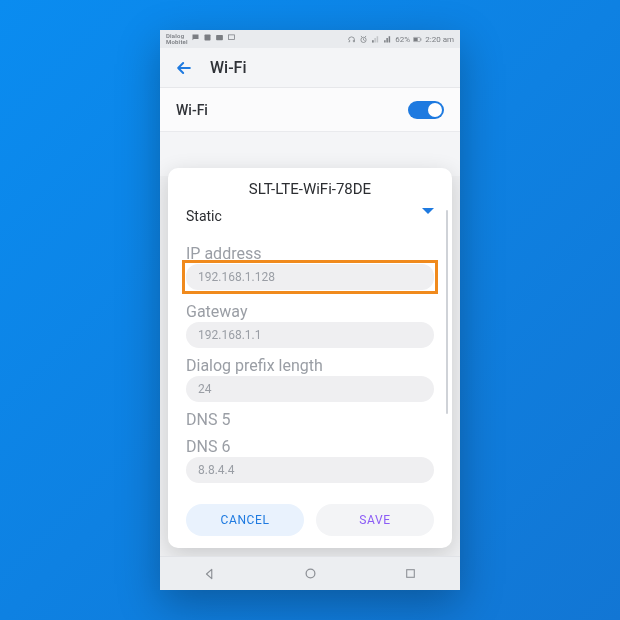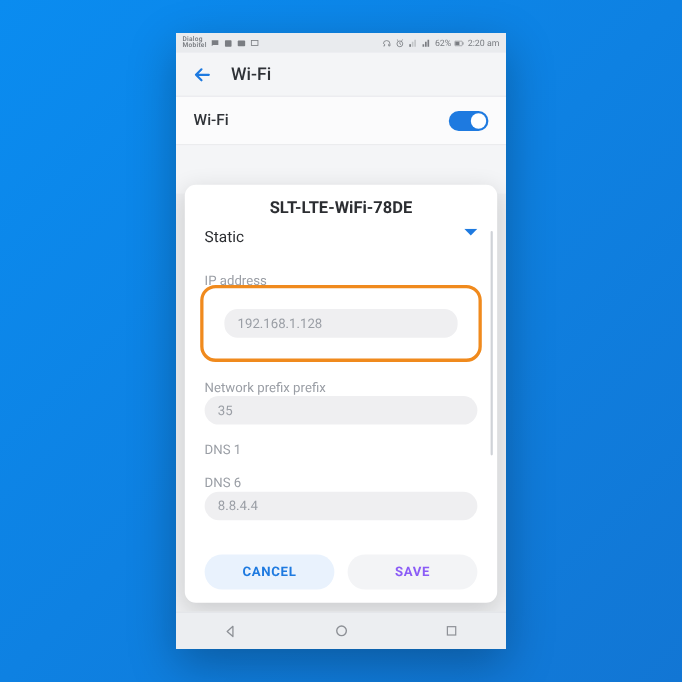--- a/index.html
+++ b/index.html
@@ -1,53 +1,53 @@
 <!DOCTYPE html>
 <html><head>
 <meta charset="utf-8">
 <style>
   *{box-sizing:border-box;margin:0;padding:0;font-family:-apple-system,BlinkMacSystemFont,"Segoe UI",Roboto,Arial,sans-serif;-webkit-font-smoothing:antialiased}
   body{width:620px;height:620px;background:linear-gradient(135deg,#0a8cf0 0%,#1276d4 100%);display:flex;align-items:center;justify-content:center;overflow:hidden}
   .phone{width:300px;height:560px;background:#f4f5f7;position:relative;box-shadow:0 14px 40px rgba(0,0,0,.28);overflow:hidden}
   
   .statusbar{height:18px;background:#e9ebee;display:flex;justify-content:space-between;align-items:center;padding:0 6px;font-size:8px;color:#7a7d82}
-  .statusbar .group{display:flex;align-items:center;gap:3px}
+  .statusbar .group{display:flex;gap:3px}
   .statusbar .carrier{font-size:6px;line-height:6px;font-weight:600;letter-spacing:.2px}
   .sicon{width:9px;height:9px;display:inline-flex;align-items:center;justify-content:center}
   
   .header{height:40px;background:#f4f5f7;display:flex;align-items:center;padding:0 14px;border-bottom:1px solid #e6e7ea}
   .back-arrow{color:#1e7ae0;display:flex;align-items:center;margin-right:16px}
   .header-title{font-size:16px;color:#2f3237;font-weight:500}
   
   .row{height:44px;display:flex;align-items:center;justify-content:space-between;padding:0 16px;border-bottom:1px solid #e9eaed;background:#fbfbfc}
   .row .label{font-size:14px;color:#303338;font-weight:500}
   .toggle{width:36px;height:18px;border-radius:10px;background:#1e7ae0;position:relative}
   .toggle::after{content:"";position:absolute;right:2px;top:2px;width:14px;height:14px;background:#fff;border-radius:50%}
   .chevron{color:#c3c6cb;font-size:14px}
   
   .dim{position:absolute;left:0;right:0;top:146px;bottom:34px;background:rgba(0,0,0,.02)}
   
   .dialog{position:absolute;left:8px;right:8px;top:138px;bottom:42px;background:#fff;border-radius:10px;box-shadow:0 6px 22px rgba(0,0,0,.16);display:flex;flex-direction:column;overflow:hidden}
-  .dialog-title{font-size:15px;font-weight:700;color:#2c2e32;text-align:center;padding:12px 0 10px}
+  .dialog-title{font-size:15px;font-weight:400;color:#2c2e32;text-align:center;padding:12px 0 10px}
   .dialog-body{flex:1;overflow:hidden;position:relative;padding:0 0 0 0}
   .scroll-track{position:absolute;right:4px;top:2px;bottom:10px;width:2px;background:transparent}
   .scroll-thumb{position:absolute;right:0;width:2px;top:0;height:74%;background:#cfd2d7;border-radius:2px}
   .fieldset{padding:0 18px}
   .group-label{font-size:11px;color:#8a8e95;margin-top:2px;margin-bottom:6px}
   .select{display:flex;align-items:flex-start;justify-content:space-between;height:24px;margin-bottom:12px}
   .select .value{font-size:14px;color:#2c2e32}
   .select .caret{width:0;height:0;border-left:6px solid transparent;border-right:6px solid transparent;border-top:6px solid #1e7ae0}
-  .field-label{font-size:12px;color:#9a9ea5;margin-top:16px;margin-bottom:1px}
+  .field-label{font-size:16px;color:#9a9ea5;margin-top:4px;margin-bottom:1px}
   .input{height:26px;background:#efeff1;border-radius:13px;display:flex;align-items:center;padding:0 12px;font-size:12px;color:#9a9ea5}
   .field-block{margin-bottom:8px}
-  .highlight{border:3px solid #f08a1d;border-radius:14px;padding:19px;margin:-4px -4px 8px -4px}
+  .highlight{border:3px solid #f08a1d;border-radius:0;padding:1px;margin:-4px -4px 8px -4px}
   .highlight .input{border-radius:12px}
   
   .dialog-actions{display:flex;gap:12px;padding:8px 18px 12px}
-  .btn{flex:1;height:32px;border-radius:16px;display:flex;align-items:center;justify-content:center;font-size:12px;font-weight:700;letter-spacing:.6px}
+  .btn{flex:1;height:32px;border-radius:16px;display:flex;align-items:center;justify-content:center;font-size:12px;font-weight:400;letter-spacing:.6px}
   .btn-cancel{background:#e9f2fd;color:#1e7ae0}
   .btn-save{background:#f3f4f6;color:#8b5cf6}
   
   .navbar{position:absolute;left:0;right:0;bottom:0;height:34px;background:#eceef1;display:flex;align-items:center;justify-content:space-around;border-top:1px solid #e1e3e7}
   .nav-icon{width:16px;height:16px;display:flex;align-items:center;justify-content:center;color:#8d9096}
 </style>
 </head>
 <body>
 
 <div class="phone">
@@ -137,28 +137,32 @@
         <div class="select">
           <span class="value">Static</span>
           <span class="caret"></span>
         </div>
 
         <div class="field-label">IP address</div>
         <div class="highlight">
           <div class="input">192.168.1.128</div>
         </div>
 
-
         <div class="field-block">
-          <div class="field-label">Network prefix prefix</div>
-          <div class="input">35</div>
+          <div class="field-label">Gateway</div>
+          <div class="input">192.168.1.1</div>
         </div>
 
         <div class="field-block">
-          <div class="field-label">DNS 1</div>
+          <div class="field-label">Dialog prefix length</div>
+          <div class="input">24</div>
+        </div>
+
+        <div class="field-block">
+          <div class="field-label">DNS 5</div>
         </div>
 
         <div class="field-block">
           <div class="field-label">DNS 6</div>
           <div class="input">8.8.4.4</div>
         </div>
 
       </div>
       <div class="scroll-track">
         <div class="scroll-thumb"></div>

